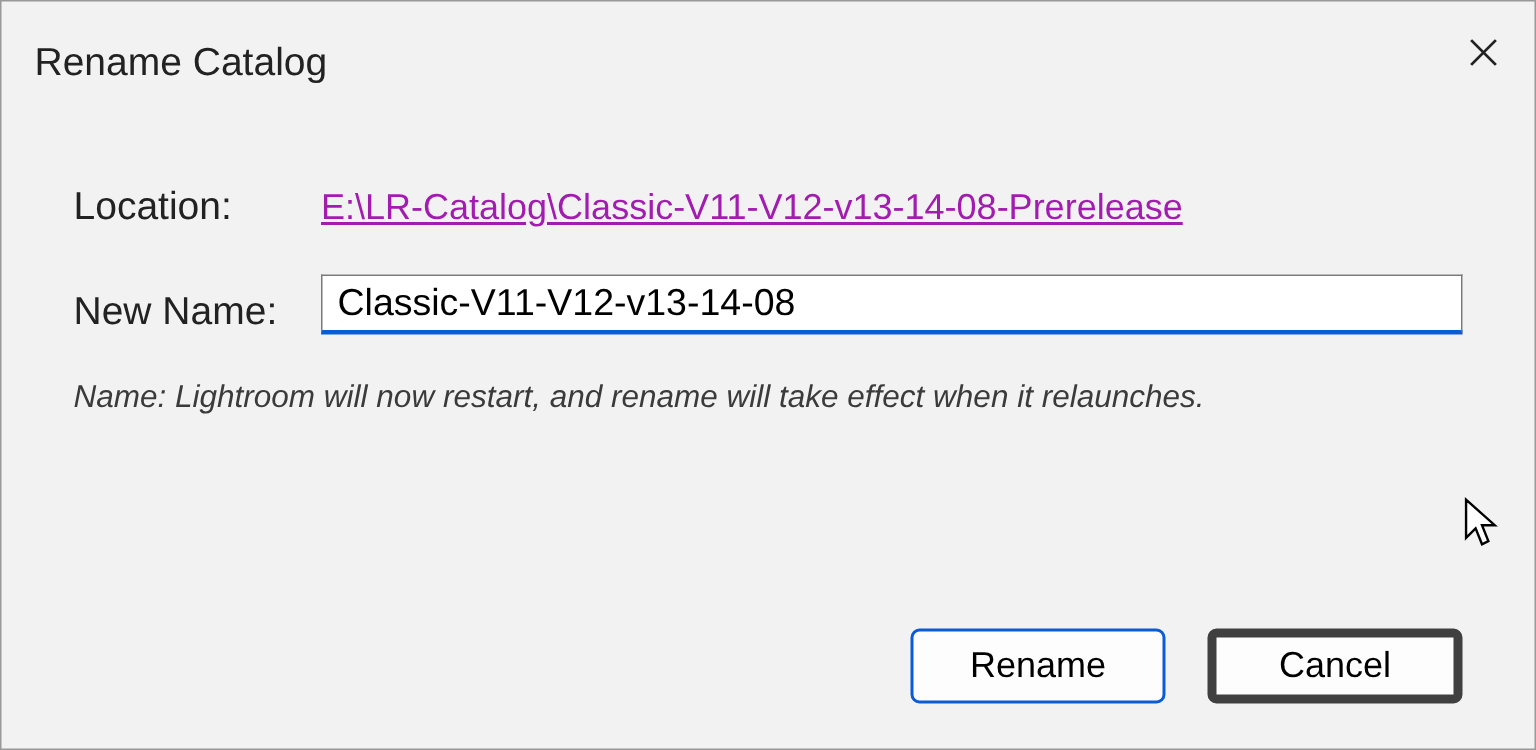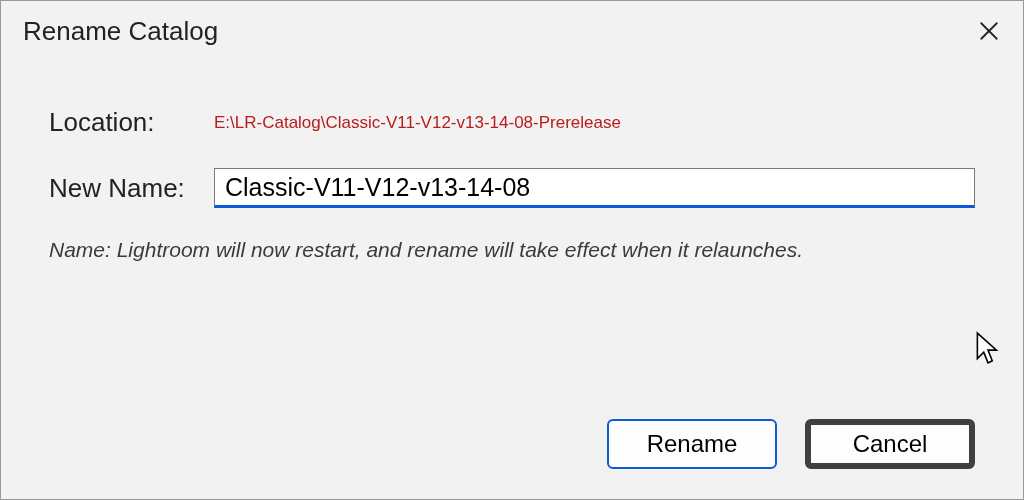--- a/index.html
+++ b/index.html
@@ -14,21 +14,21 @@
   }
   .dialog {
     width: 1024px;
     height: 500px;
     background: #f2f2f2;
     border: 1px solid #999;
     position: relative;
   }
   .titlebar {
     display: flex;
-    align-items: center;
+    align-items: flex-end;
     justify-content: space-between;
     padding: 4px 12px 0 22px;
     height: 56px;
   }
   .titlebar-title {
     font-size: 26px;
     color: #222;
   }
   .close-btn {
     width: 44px;
@@ -37,31 +37,33 @@
     align-items: center;
     justify-content: center;
     cursor: pointer;
   }
   .close-btn svg { width: 22px; height: 22px; }
   .body {
     padding: 50px 48px 0 48px;
   }
   .row {
     display: flex;
-    align-items: center;
+    align-items: flex-end;
     margin-bottom: 30px;
+    margin-top: 15px;
   }
   .label {
     width: 165px;
     font-size: 26px;
     color: #222;
   }
   .value-text {
-    font-size: 17px;
-    color: #b91c1c;
+    font-size: 24px;
+    color: #a21caf;
+    text-decoration: underline;
   }
   .name-input {
     flex: 1;
     font-size: 25px;
     padding: 6px 10px;
     border: 1px solid #7a7a7a;
     border-bottom: 3px solid #0a5bd6;
     background: #ffffff;
     outline: none;
     height: 40px;

